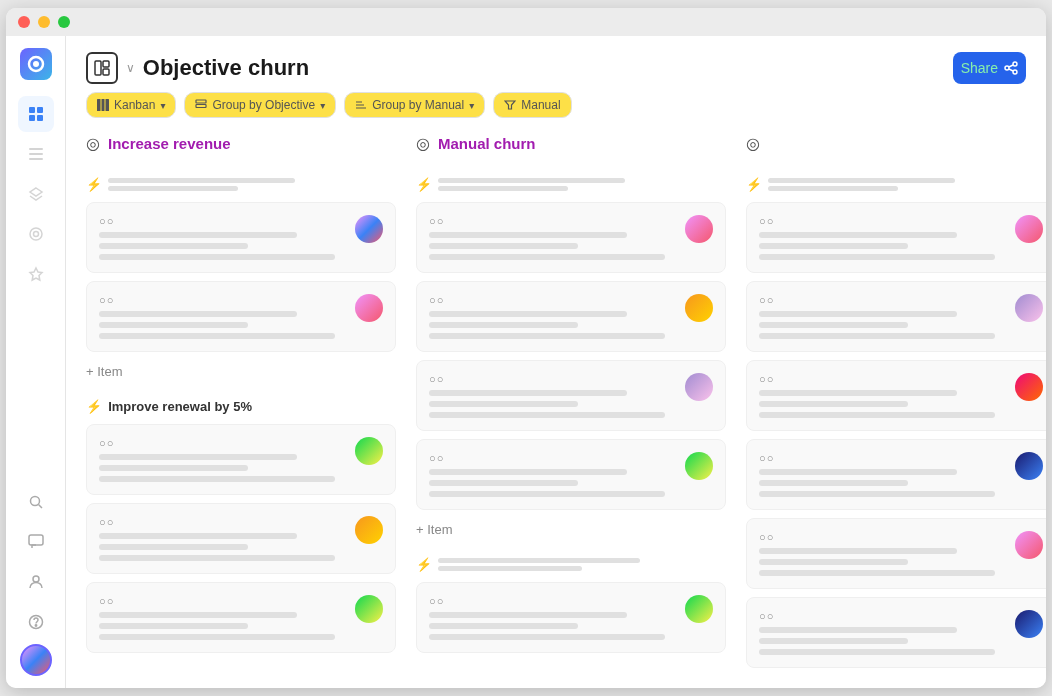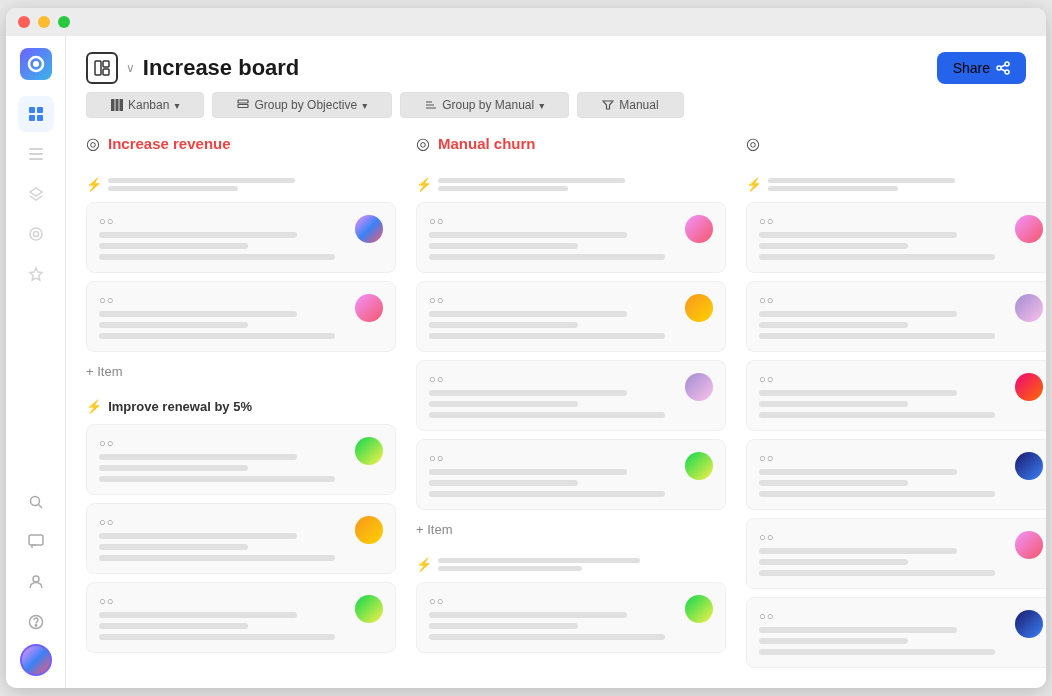--- a/index.html
+++ b/index.html
@@ -115,42 +115,42 @@
       display: flex; align-items: center; justify-content: center;
       font-size: 14px;
     }
     .page-title {
       font-size: 22px;
       font-weight: 600;
       color: #1a1a1a;
     }
     .share-btn {
       background: #2563eb;
-      color: #000000;
+      color: #86efac;
       border: none;
       border-radius: 8px;
-      padding: 8px 16px;
+      padding: 8px 8px;
       font-size: 14px;
       font-weight: 500;
       cursor: pointer;
       display: flex; align-items: center; gap: 6px;
     }
     .toolbar {
       display: flex;
       align-items: center;
       gap: 8px;
       padding: 0 20px 12px 20px;
       flex-shrink: 0;
     }
     .toolbar-btn {
       display: flex; align-items: center; gap: 5px;
       border: 1px solid #e0e0e0;
-      border-radius: 4px;
-      padding: 5px 24px;
-      background: #e5e5e5;
+      border-radius: 10px;
+      padding: 5px 10px;
+      background: #fde047;
       font-size: 12px;
       color: #555;
       cursor: pointer;
     }
     
     .board {
       flex: 1;
       overflow-x: auto;
       overflow-y: auto;
       padding: 0 20px 20px 20px;
@@ -166,21 +166,21 @@
     }
     .column-header {
       display: flex;
       align-items: center;
       gap: 8px;
       padding: 4px 0 8px 0;
     }
     .column-title {
       font-size: 15px;
       font-weight: 600;
-      color: #ef4444;
+      color: #a21caf;
     }
     .objective-icon { font-size: 16px; color: #555; }
     
     .subgroup-header {
       display: flex;
       align-items: center;
       gap: 6px;
       padding: 4px 0 2px 0;
       margin-top: 4px;
     }
@@ -337,21 +337,21 @@
       <div class="header">
         <div class="header-left">
           <div class="board-icon">
             <svg width="16" height="16" viewBox="0 0 16 16" fill="none" stroke="#333" stroke-width="1.5">
               <rect x="1" y="1" width="6" height="14" rx="1"></rect>
               <rect x="9" y="1" width="6" height="6" rx="1"></rect>
               <rect x="9" y="9" width="6" height="6" rx="1"></rect>
             </svg>
           </div>
           <span style="color:#999; font-size:12px">∨</span>
-          <h1 class="page-title">Increase board</h1>
+          <h1 class="page-title">Objective churn</h1>
         </div>
         <button class="share-btn">
           <span>Share</span>
           <svg width="14" height="14" viewBox="0 0 14 14" fill="none" stroke="white" stroke-width="1.5">
             <circle cx="11" cy="3" r="2"></circle>
             <circle cx="3" cy="7" r="2"></circle>
             <circle cx="11" cy="11" r="2"></circle>
             <line x1="5" y1="6" x2="9" y2="4"></line>
             <line x1="5" y1="8" x2="9" y2="10"></line>
           </svg>

